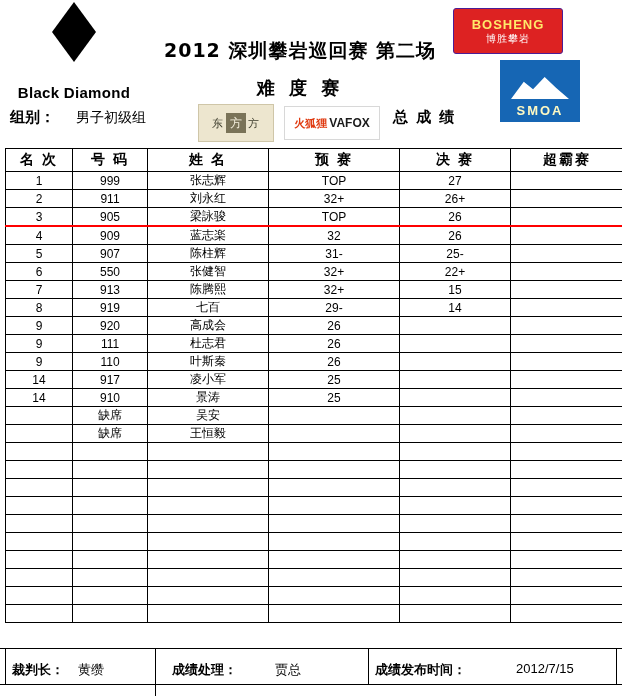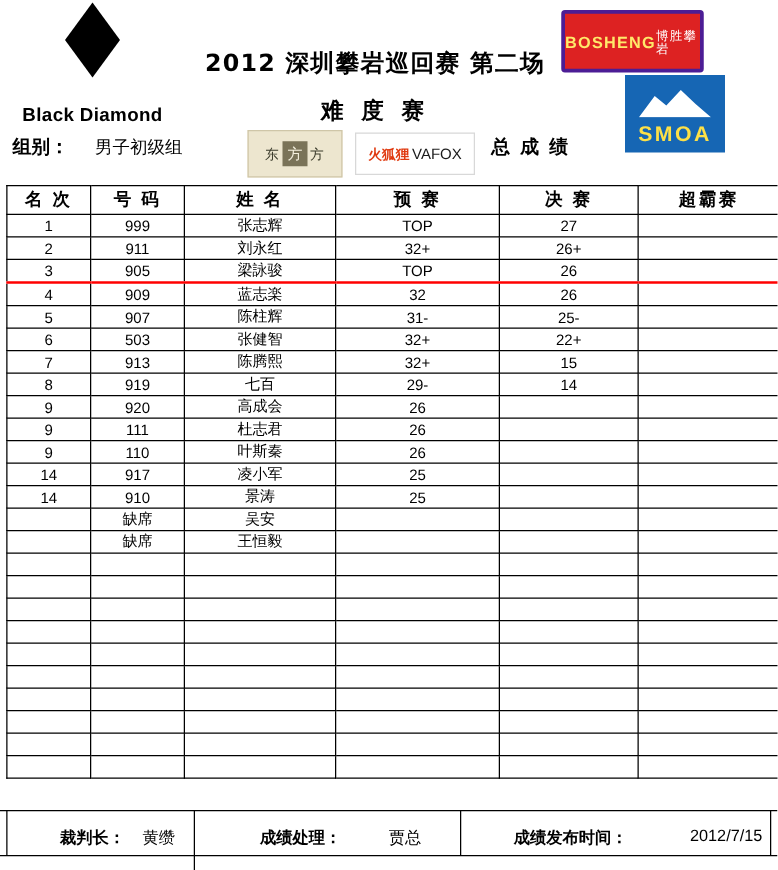--- a/index.html
+++ b/index.html
@@ -91,25 +91,25 @@
   .logo-bosheng {
     position: absolute;
     right: 59px;
     top: 8px;
     width: 108px;
     height: 44px;
     background: #dd2222;
     border-radius: 3px;
     color: #fff;
     display: flex;
-    flex-direction: row;
+    flex-direction: column;
     align-items: center;
     justify-content: center;
     line-height: 1;
-    border: 3px solid #4c1d95;
+    border: 1px solid #4c1d95;
   }
   .logo-bosheng .en {
     font-size: 13px;
     font-weight: bold;
     letter-spacing: 1px;
     color: #ffe96a;
   }
   .logo-bosheng .cn {
     font-size: 10px;
     margin-top: 3px;
@@ -130,23 +130,23 @@
     box-sizing: border-box;
   }
   .smoa-peaks {
     width: 58px;
     height: 22px;
     background: #ffffff;
     clip-path: polygon(0% 100%, 22% 22%, 38% 56%, 58% 0%, 78% 50%, 100% 100%);
     margin-bottom: 4px;
   }
   .logo-smoa .smoa-text {
-    font-size: 17px;
-    font-weight: bold;
-    color: #fde047;
+    font-size: 13px;
+    font-weight: bold;
+    color: #fef9c3;
     letter-spacing: 2px;
   }
 
   .group-row {
     position: absolute;
     left: 0;
     top: 100px;
     width: 622px;
     height: 42px;
     padding-left: 36px;
@@ -213,21 +213,21 @@
     justify-content: center;
   }
   .vafox-flame {
     font-size: 11px;
     font-weight: bold;
     color: #e03a10;
     margin-right: 2px;
   }
   .vafox-en {
     font-size: 12px;
-    font-weight: normal;
+    font-weight: bold;
     color: #1a1a1a;
     font-family: "Liberation Sans", sans-serif;
   }
 
   
   table.grid {
     border-collapse: collapse;
     table-layout: fixed;
     width: 612px;
     margin-left: 5px;
@@ -281,21 +281,21 @@
     display: flex;
     align-items: center;
   }
   .f-lab {
     font-size: 13px;
     font-weight: bold;
   }
   .f-val {
     font-size: 13px;
   }
-  .fc { position: absolute; top: 13px; margin-left: 36px; }
+  .fc { position: absolute; top: 13px; }
   .vsep {
     position: absolute;
     top: 0;
     width: 1px;
     height: 36px;
     background: #000;
   }
   .footer-bottom {
     position: absolute;
     left: 0;
@@ -399,21 +399,21 @@
         <tr>
           <td class="c-rank">5</td>
           <td class="c-num">907</td>
           <td class="c-name">陈柱辉</td>
           <td class="c-pre">31-</td>
           <td class="c-fin">25-</td>
           <td class="c-sup"></td>
         </tr>
         <tr>
           <td class="c-rank">6</td>
-          <td class="c-num">503</td>
+          <td class="c-num">550</td>
           <td class="c-name">张健智</td>
           <td class="c-pre">32+</td>
           <td class="c-fin">22+</td>
           <td class="c-sup"></td>
         </tr>
         <tr>
           <td class="c-rank">7</td>
           <td class="c-num">913</td>
           <td class="c-name">陈腾熙</td>
           <td class="c-pre">32+</td>

